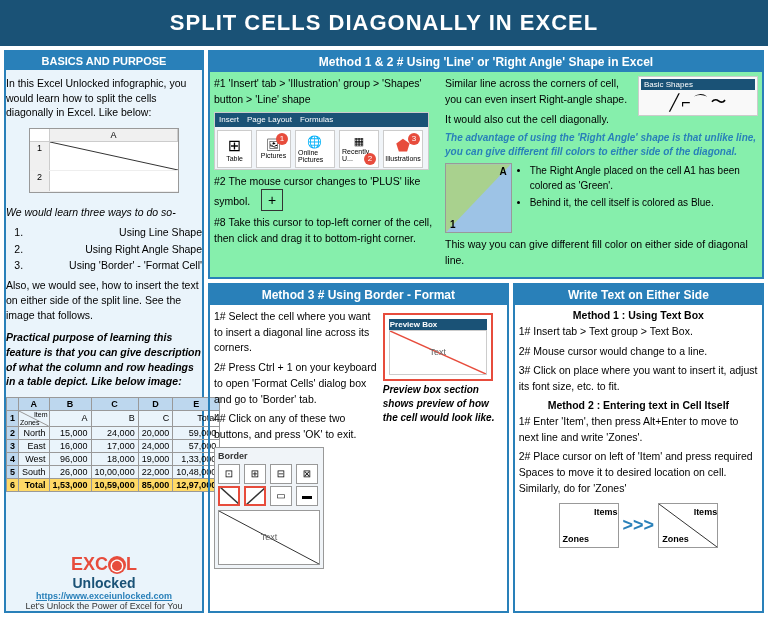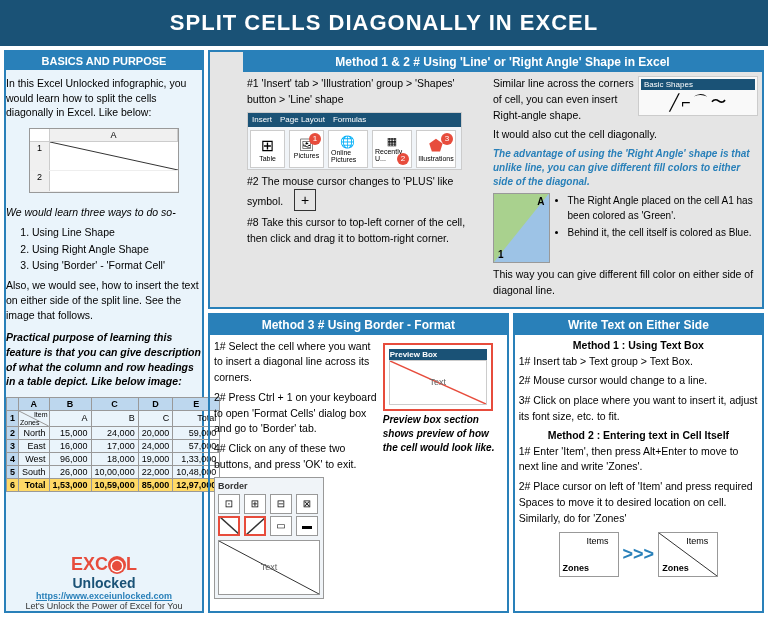--- a/index.html
+++ b/index.html
@@ -106,21 +106,22 @@
       flex: 1;
       font-size: 9px;
       padding: 1px 2px;
     }
 
     .list-items {
       font-size: 10.5px;
       line-height: 1.6;
     }
     .list-items li {
-      margin-left: 26px;
+      margin-left: 20px;
+      text-align: right;
     }
 
     .italic-bold {
       font-style: italic;
       font-weight: bold;
       font-size: 10px;
       line-height: 1.4;
       margin-top: 4px;
     }
 
@@ -180,35 +181,34 @@
       flex: 1;
       display: flex;
       flex-direction: column;
       margin: 4px 4px 4px 0;
     }
 
     
     .method12-section {
       border: 2px solid #2980b9;
       margin-bottom: 4px;
-      background: #e5e5e5;
-      padding-left: 33px;
+      background: #86efac;
     }
     .method12-title {
       background: #2980b9;
       color: #fff;
       text-align: center;
       font-weight: bold;
       font-size: 12px;
       padding: 3px;
     }
     .method12-body {
       display: flex;
       padding: 4px;
-      gap: 16px;
+      gap: 1px;
     }
     .method12-left {
       width: 230px;
       min-width: 230px;
     }
     .method12-right {
       flex: 1;
     }
 
     .step-text {
@@ -493,23 +493,23 @@
       border: 1px solid #999;
       width: 60px;
       height: 45px;
       position: relative;
       overflow: hidden;
       background: #fff;
     }
     .iz-top-right {
       position: absolute;
       top: 3px;
-      right: 9px;
-      font-size: 9px;
-      font-weight: normal;
+      right: 0;
+      font-size: 9px;
+      font-weight: bold;
     }
     .iz-bottom-left {
       position: absolute;
       bottom: 3px;
       left: 3px;
       font-size: 9px;
       font-weight: bold;
     }
     .arrow-text {
       font-size: 18px;

